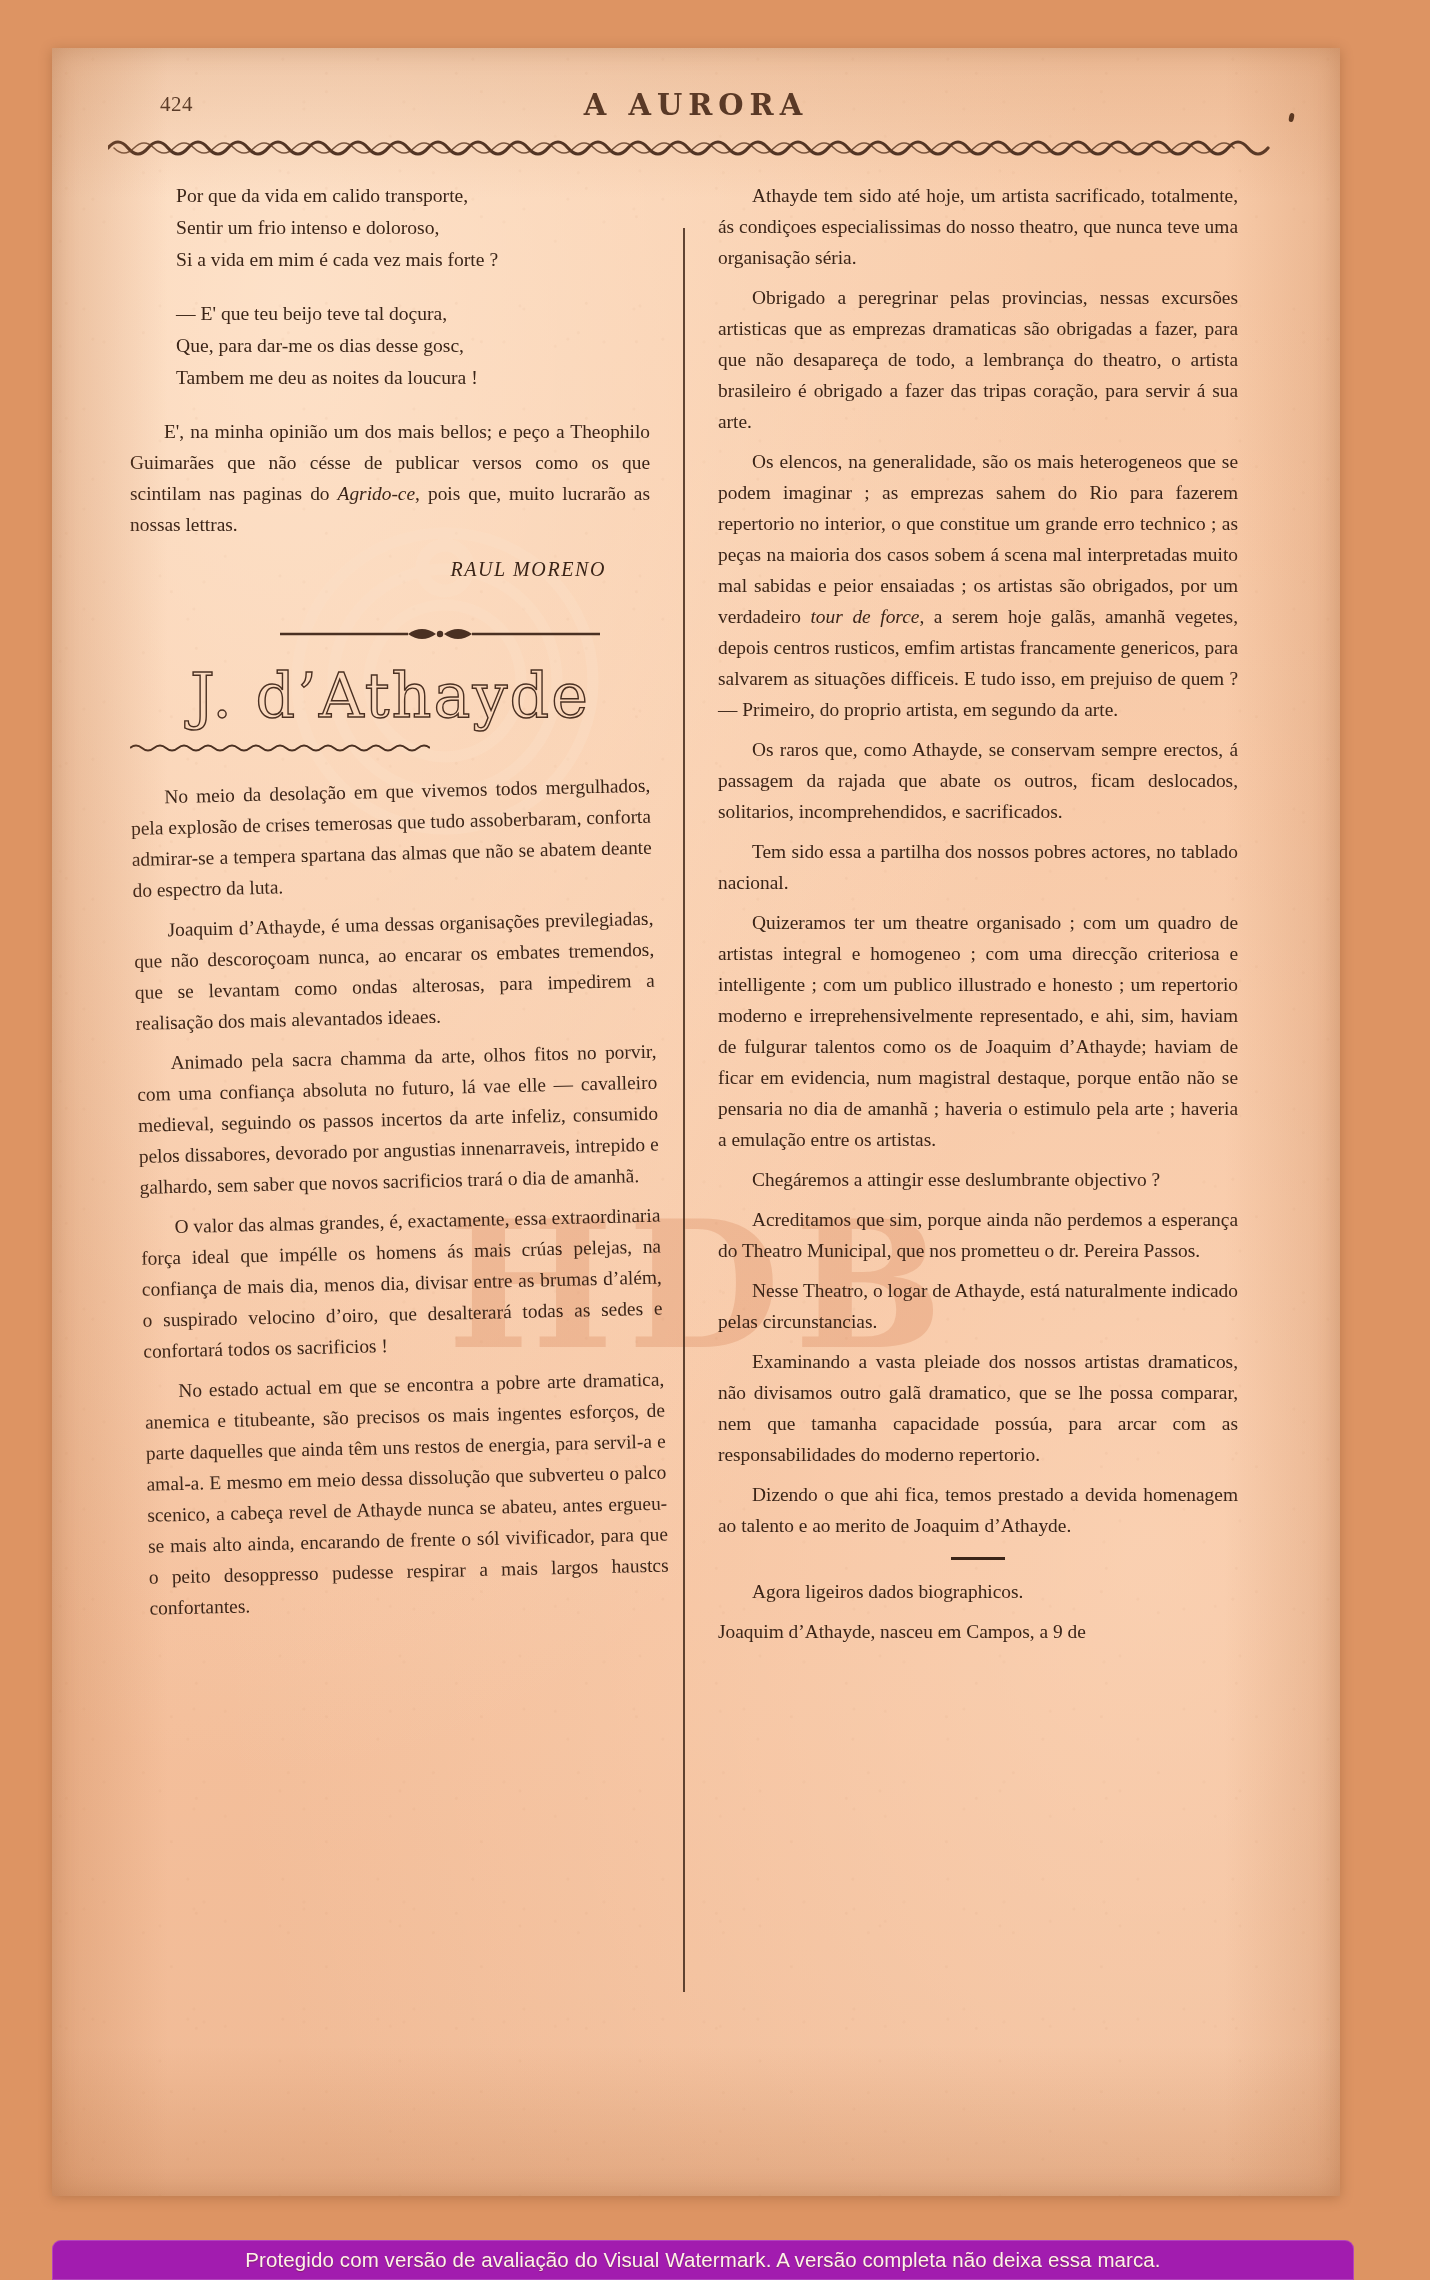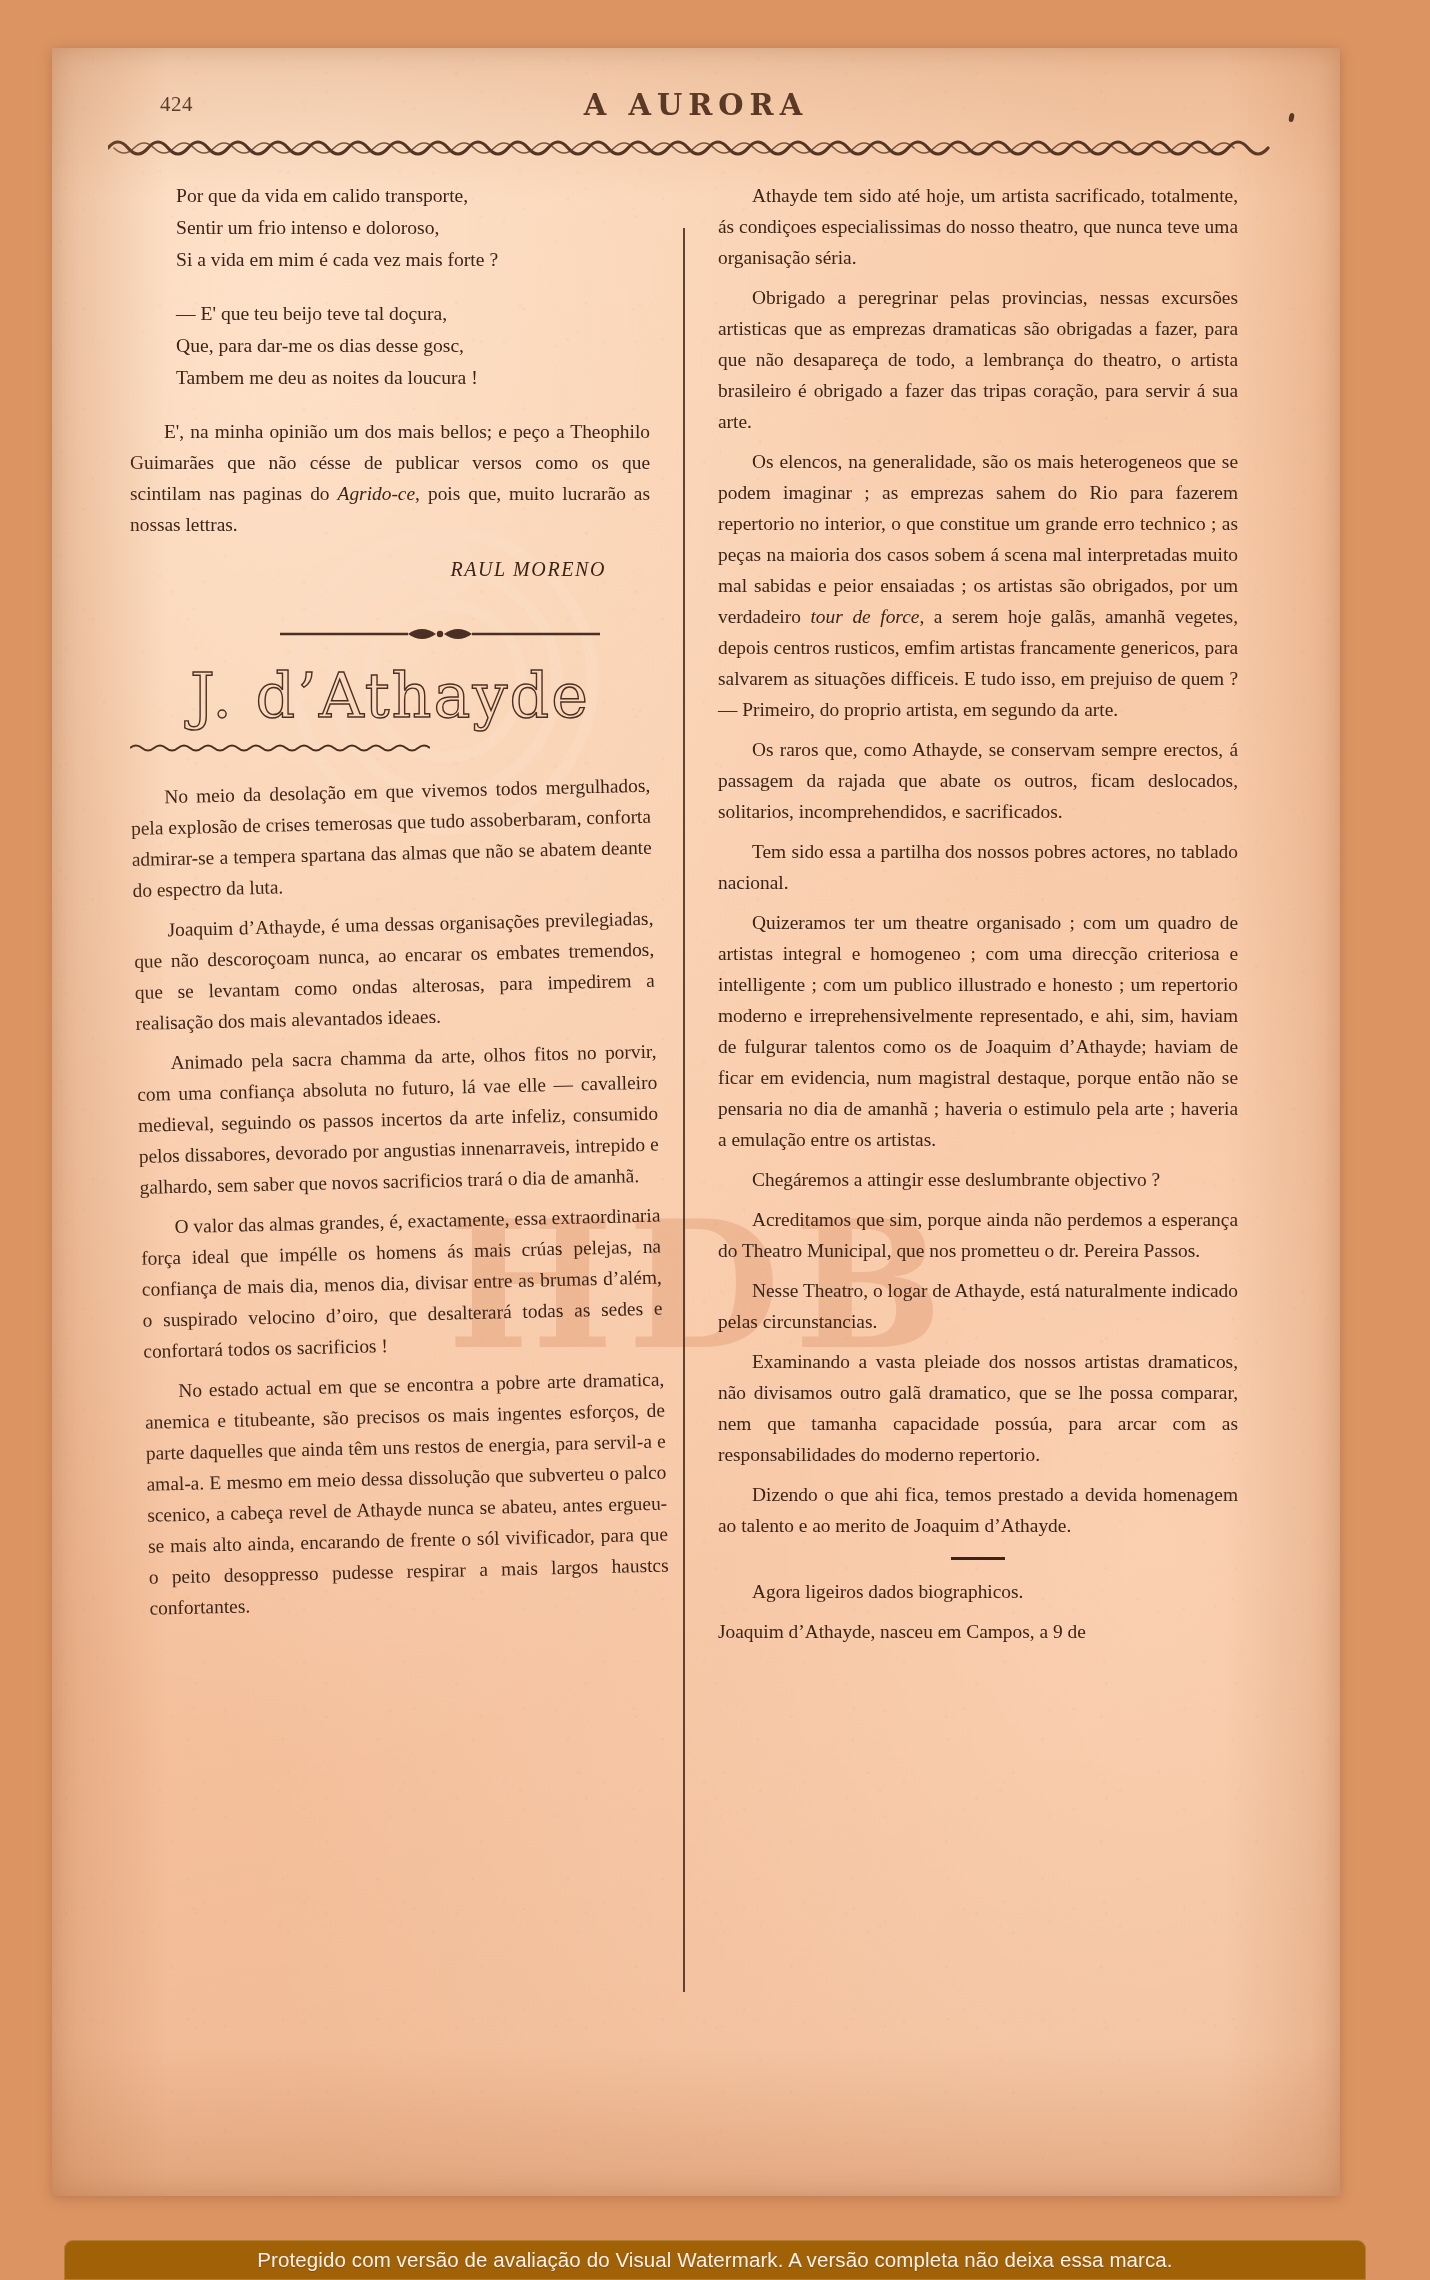--- a/index.html
+++ b/index.html
@@ -149,23 +149,23 @@
     color: rgba(214,132,88,.30);
     pointer-events: none; user-select: none;
     line-height: 1;
   }
 
   
   .end-dash { width: 54px; height: 3px; background: #3b2518; margin: 16px auto 16px auto; }
 
   
   #wm-banner {
-    position: absolute; left: 64px; bottom: 0;
+    position: absolute; left: 52px; bottom: 0;
     width: 1302px; height: 40px;
-    background: #a16207;
+    background: #a21caf;
     border-radius: 9px 9px 0 0;
     display: flex; align-items: center; justify-content: center;
     box-shadow: inset 0 0 0 1px rgba(255,255,255,.18);
   }
   #wm-banner-text {
     font-family: "Liberation Sans", sans-serif;
     font-size: 20.5px; color: #fdf2e9;
     letter-spacing: .1px; white-space: nowrap;
     text-shadow: 0 1px 1px rgba(90,40,15,.45);
   }

